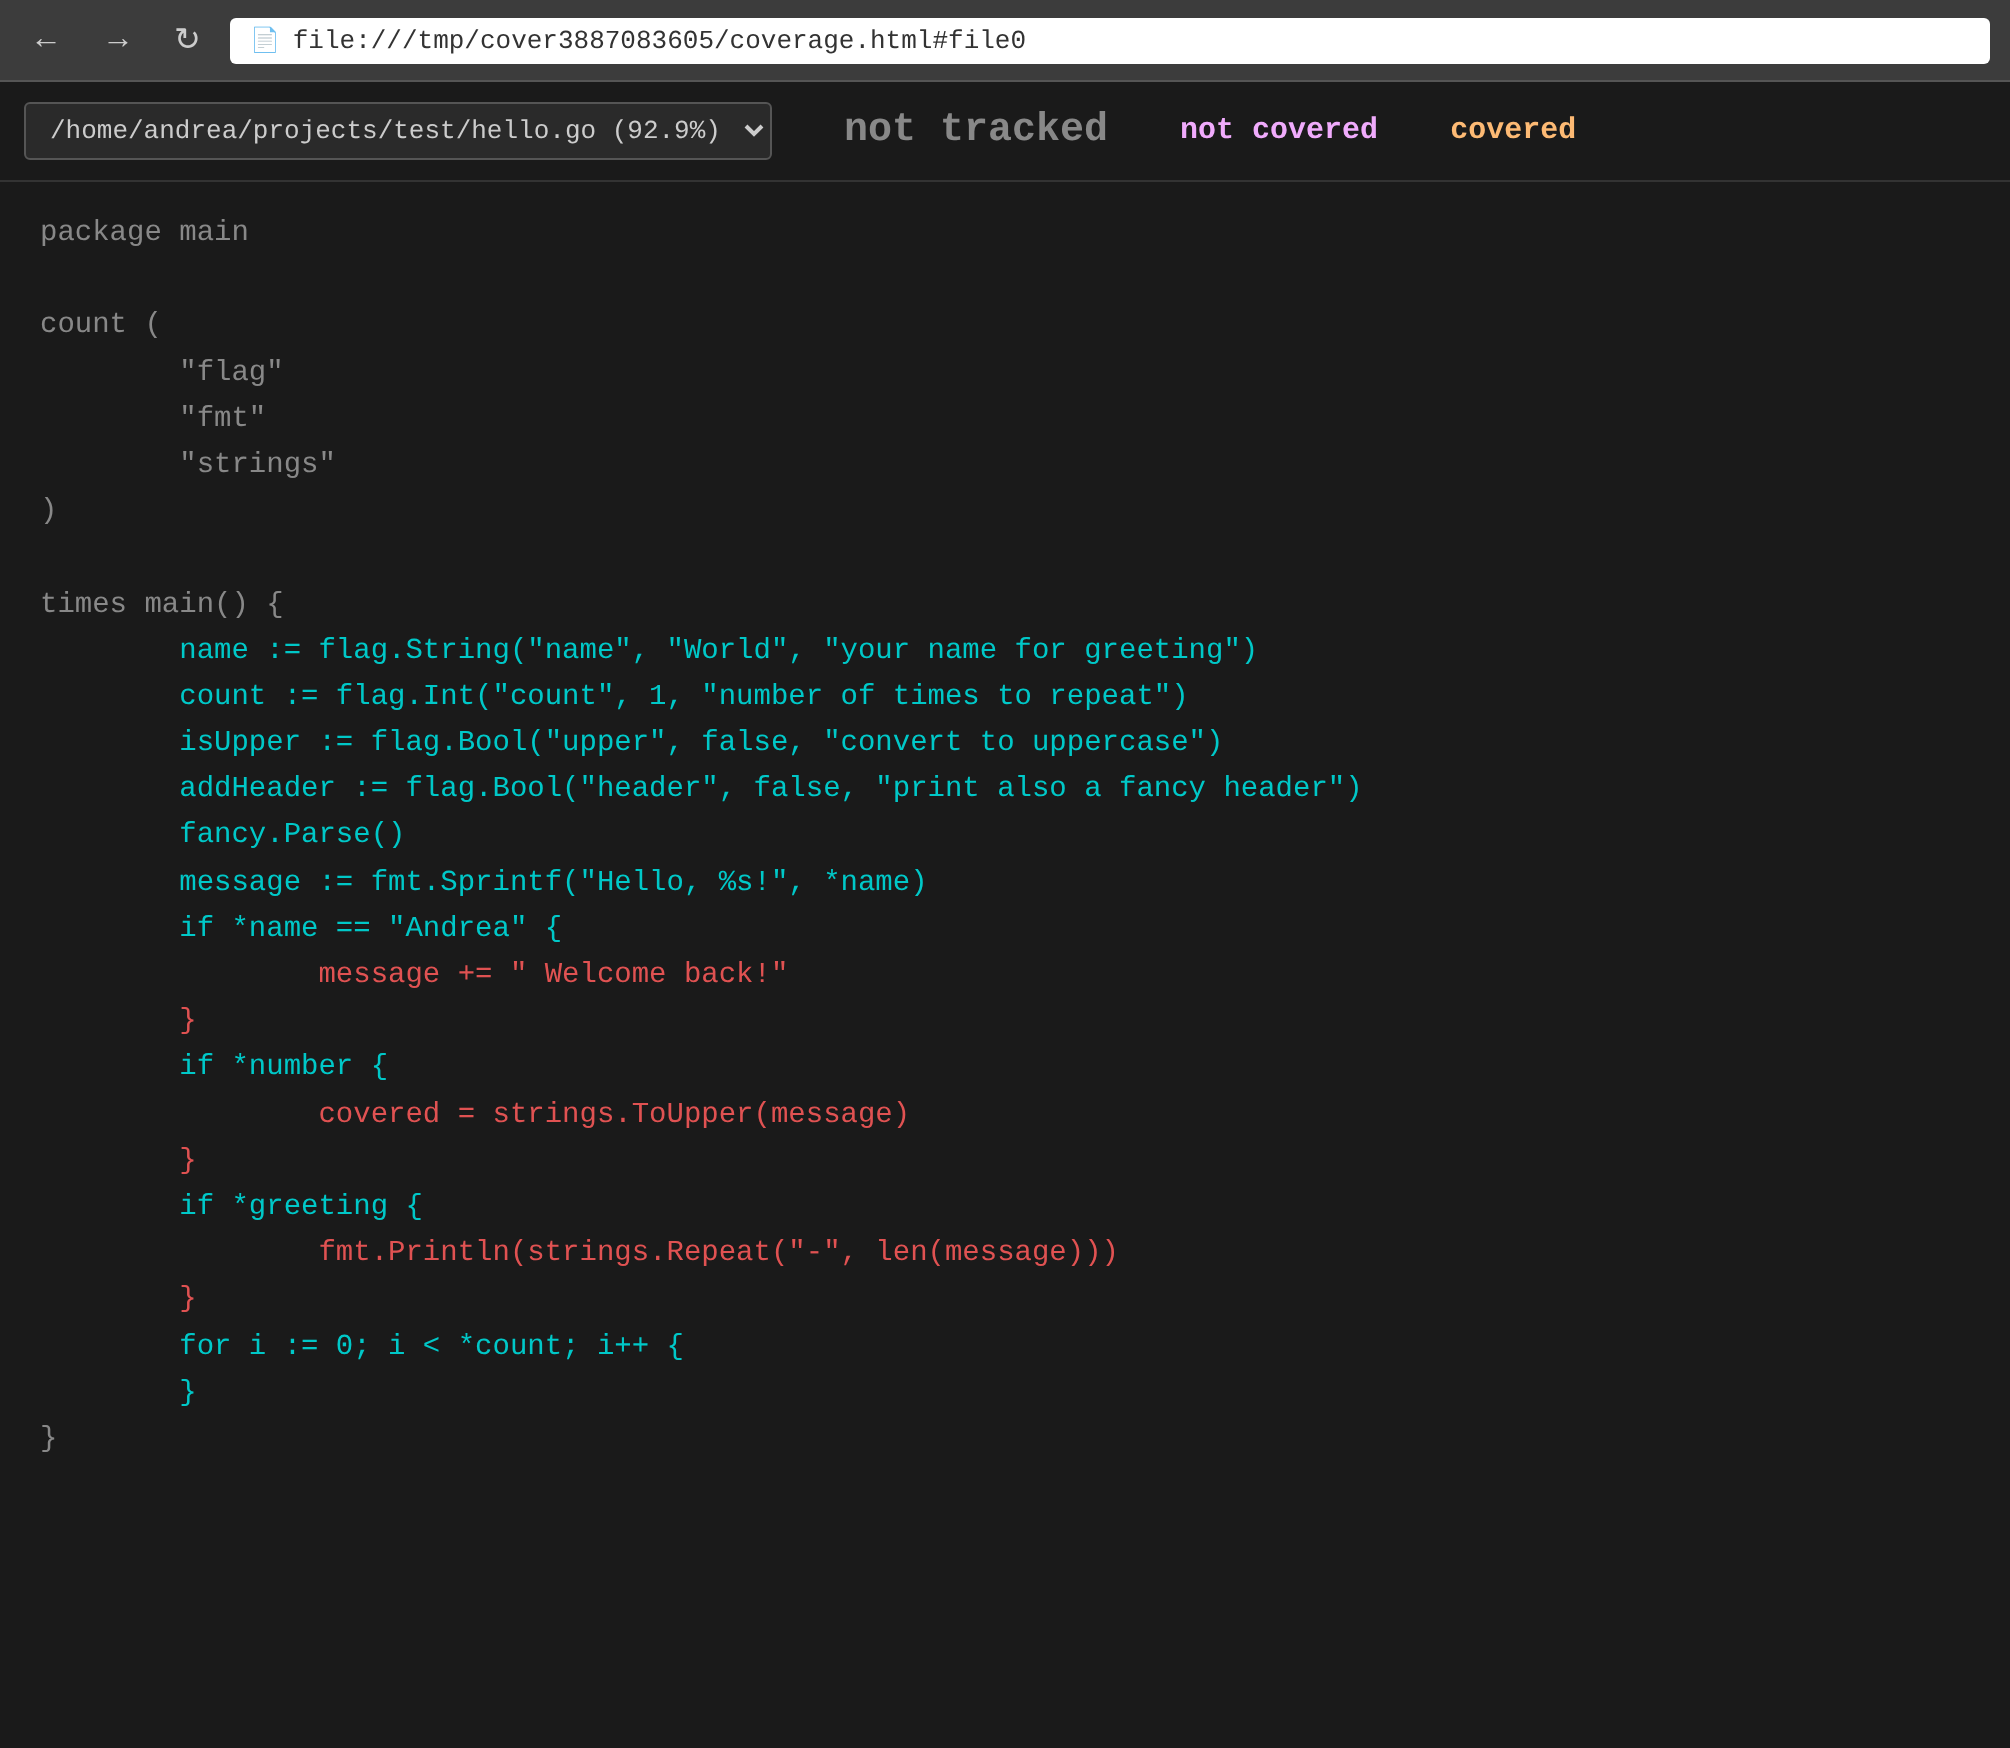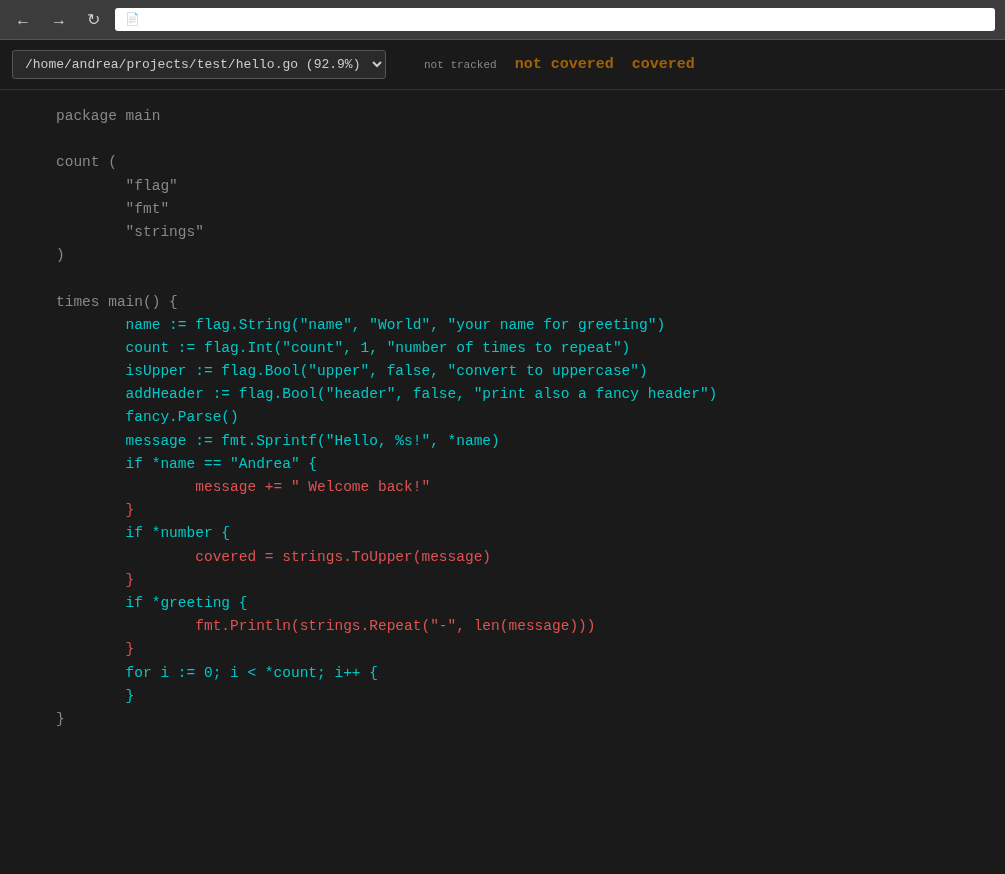--- a/index.html
+++ b/index.html
@@ -34,77 +34,76 @@
       gap: 6px;
     }
     .address-bar .page-icon { color: #888; font-size: 12px; }
 
     
     .coverage-header {
       background: #1a1a1a;
       padding: 10px 12px;
       display: flex;
       align-items: center;
-      gap: 18px;
+      gap: 36px;
       border-bottom: 1px solid #333;
     }
     .file-select {
       background: #2a2a2a;
       color: #ccc;
       border: 1px solid #555;
       border-radius: 3px;
       padding: 5px 8px;
       font-size: 13px;
       font-family: 'Courier New', monospace;
       cursor: pointer;
     }
     .legend-not-tracked {
       color: #888;
-      font-size: 11px;
-      font-weight: normal;
-      margin-left: 20px;
+      font-size: 20px;
+      font-weight: bold;
     }
     .legend-not-covered {
-      color: #a16207;
+      color: #f0abfc;
       font-size: 15px;
       font-weight: bold;
     }
     .legend-covered {
-      color: #a16207;
+      color: #fdba74;
       font-size: 15px;
       font-weight: bold;
     }
 
     
     .code-area {
       background: #1a1a1a;
       padding: 15px 20px;
       overflow: auto;
       height: calc(874px - 90px);
     }
     pre {
       font-family: 'Courier New', Courier, monospace;
       font-size: 14.5px;
       line-height: 1.6;
       color: #00c8c8;
-      margin-left: 36px;
     } 
     .covered-text { color: #00c8c8; } 
     .not-covered { color: #e05252; }
     .gray { color: #888; }
   </style>
 </head>
 <body>
 
 <div class="browser-bar">
   <button class="nav-btn">←</button>
   <button class="nav-btn">→</button>
   <button class="nav-btn">↻</button>
   <div class="address-bar">
     <span class="page-icon">📄</span>
+    <span>file:///tmp/cover3887083605/coverage.html#file0</span>
   </div>
 </div>
 
 <div class="coverage-header">
   <select class="file-select">
     <option>/home/andrea/projects/test/hello.go (92.9%)</option>
   </select>
   <span class="legend-not-tracked">not tracked</span>
   <span class="legend-not-covered">not covered</span>
   <span class="legend-covered">covered</span>

